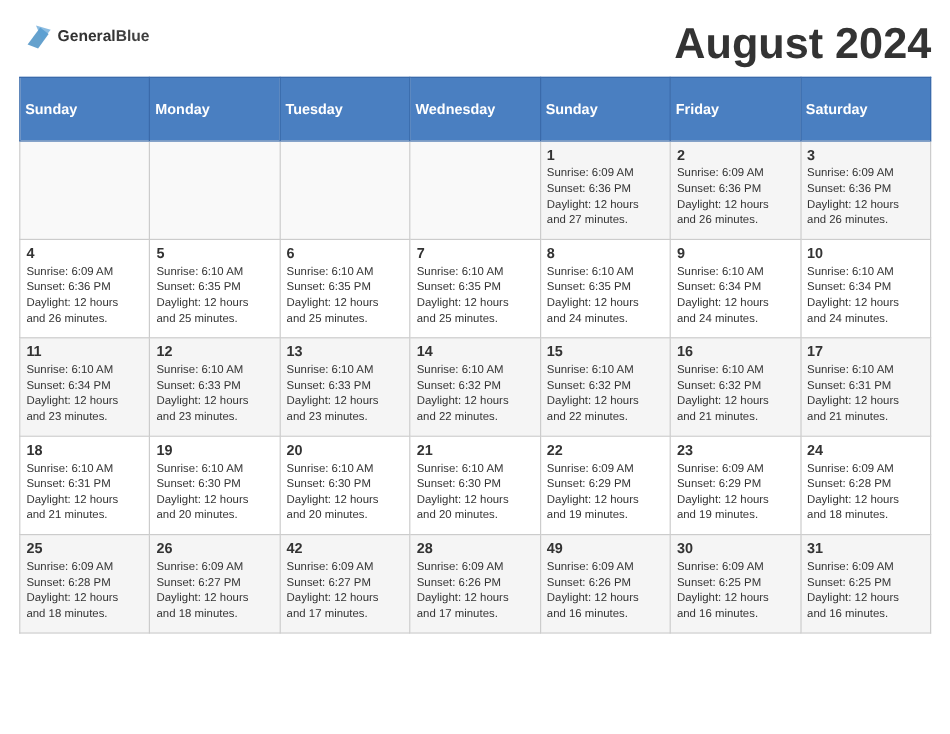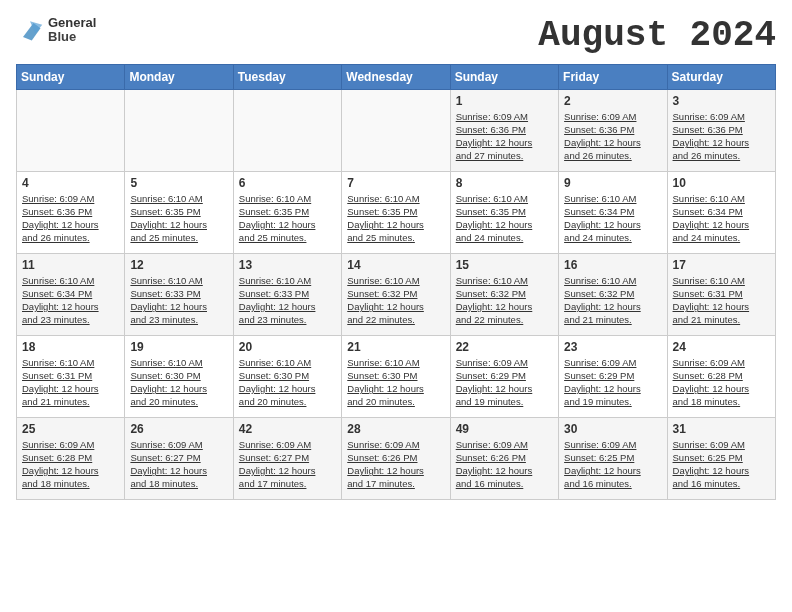--- a/index.html
+++ b/index.html
@@ -16,34 +16,33 @@
       align-items: flex-start;
       margin-bottom: 8px;
     }
     .logo {
       display: flex;
       align-items: center;
       gap: 4px;
     }
     .logo-text {
       display: flex;
-      flex-direction: column;
+      flex-direction: row;
       font-size: 13px;
       font-weight: bold;
       line-height: 1.1;
     }
     .logo-text span:first-child { color: #333; }
     .logo-text span:last-child { color: #404040; }
     .logo-bird {
       width: 28px;
       height: 28px;
     }
     .title-block {
       text-align: right;
-      font-family: Liberation Mono, monospace;
     }
     .month-title {
       font-size: 36px;
       font-weight: bold;
       color: #333;
       line-height: 1.1;
     }
     .subtitle {
       font-size: 16px;
       color: #555;
@@ -51,21 +50,21 @@
     table {
       width: 100%;
       border-collapse: collapse;
       table-layout: fixed;
     }
     thead tr th {
       background-color: #4a7fc1;
       color: #fff;
       font-size: 12px;
       font-weight: bold;
-      padding: 5px 4px;
+      padding: 19px 4px;
       text-align: left;
       border: 1px solid #3a6aaa;
     }
     tbody tr td {
       border: 1px solid #ccc;
       vertical-align: top;
       padding: 4px 5px;
       font-size: 9.5px;
       color: #333;
       min-height: 80px;
@@ -80,21 +79,20 @@
     .day-num {
       font-size: 12px;
       font-weight: bold;
       display: block;
       margin-bottom: 2px;
     }
     .cell-text {
       font-size: 9.5px;
       line-height: 1.4;
       color: #333;
-      text-decoration: underline;
     }
     .empty-cell {
       background-color: #f9f9f9 !important;
     }
   </style>
 </head>
 <body>
 
 <div class="header">
   <div class="logo">

